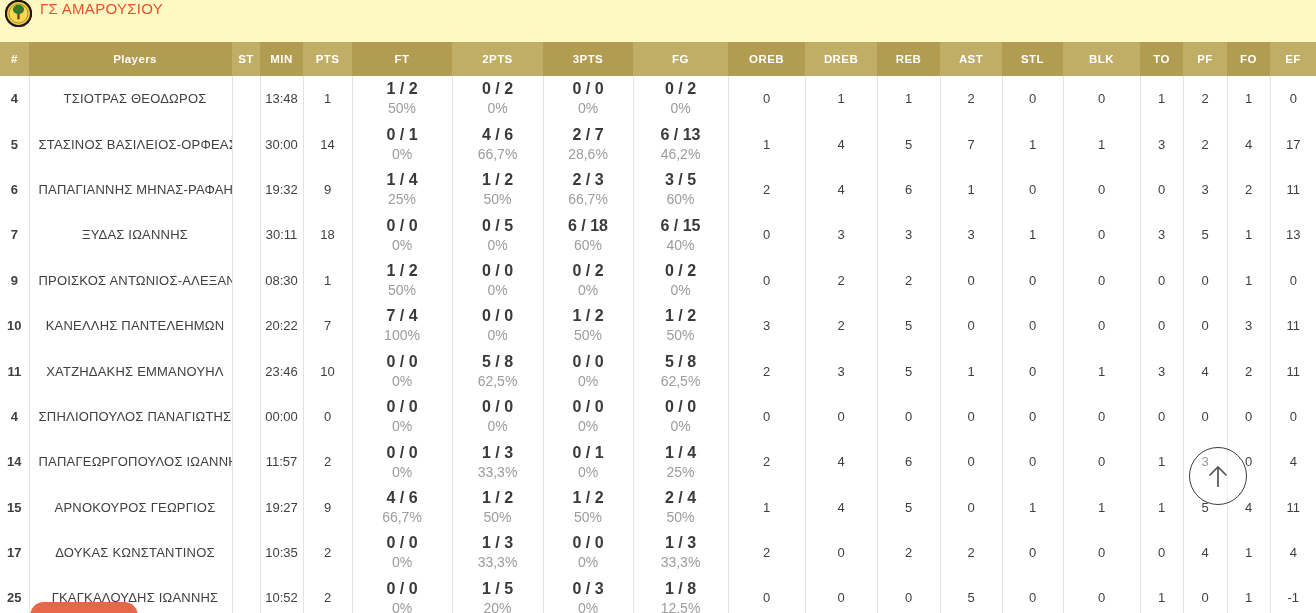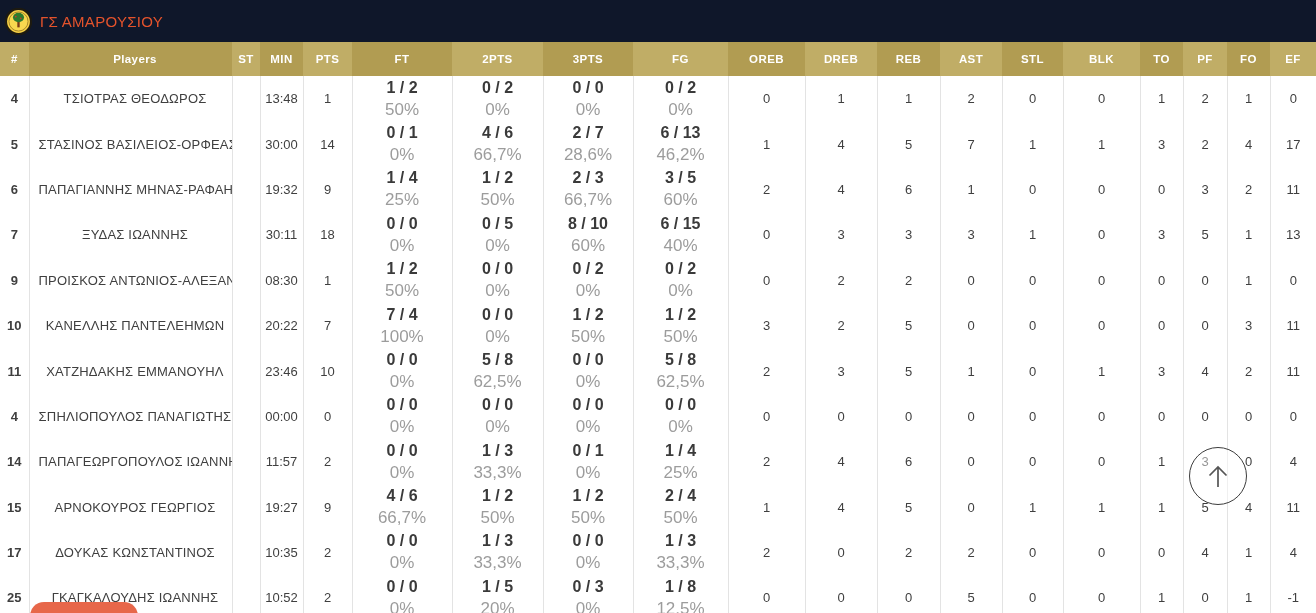--- a/index.html
+++ b/index.html
@@ -4,22 +4,22 @@
 <style>
   * { box-sizing: border-box; margin: 0; padding: 0; }
   html, body {
     width: 1316px; height: 613px; overflow: hidden;
     background: #ffffff;
     font-family: "Liberation Sans", "DejaVu Sans", sans-serif;
     position: relative;
   }
   
   .topbar {
-    height: 42px; display: flex; align-items: center;
-    padding-left: 5px; background: #0f172a;
+    height: 42px; display: flex; align-items: flex-start;
+    padding-left: 5px; background: #fef9c3;
   }
   .logo { width: 27px; height: 27px; margin-right: 8px; cursor: pointer; }
   .team-name {
     color: #e4532c; font-size: 15px; letter-spacing: .3px;
     text-decoration: none; cursor: pointer;
   }
   
   table.stats {
     width: 1316px; table-layout: fixed; border-collapse: collapse;
   }
@@ -35,21 +35,21 @@
     border-right: 1px solid #e3e3e3; color: #3f3f3f; font-size: 13px;
     background: transparent;
   }
   table.stats td:last-child { border-right: none; }
   td.jersey { font-weight: bold; color: #3a3a3a; }
   td.name-cell {
     text-align: left; padding-left: 9px; font-size: 11.5px; color: #484848;
     letter-spacing: .2px; white-space: nowrap; overflow: hidden;
   }
   .frac { font-weight: bold; font-size: 16px; color: #3a3a3a; line-height: 1.25; }
-  .pct  { font-size: 17px; color: #9c9c9c; line-height: 1.25; margin-top: 1px; }
+  .pct  { font-size: 14px; color: #9c9c9c; line-height: 1.25; margin-top: 1px; }
   
   .scroll-top {
     position: absolute; left: 1189px; top: 447px; width: 58px; height: 58px;
     border-radius: 50%; border: 1.5px solid #3c3c3c;
     background: rgba(255,255,255,0.45);
     display: flex; align-items: center; justify-content: center;
     cursor: pointer; z-index: 10;
   }
   
   .bottom-pill {
@@ -226,21 +226,21 @@
         <td>18</td>
         <td>
           <div class="frac">0 / 0</div>
           <div class="pct">0%</div>
         </td>
         <td>
           <div class="frac">0 / 5</div>
           <div class="pct">0%</div>
         </td>
         <td>
-          <div class="frac">8 / 10</div>
+          <div class="frac">6 / 18</div>
           <div class="pct">60%</div>
         </td>
         <td>
           <div class="frac">6 / 15</div>
           <div class="pct">40%</div>
         </td>
         <td>0</td>
         <td>3</td>
         <td>3</td>
         <td>3</td>

